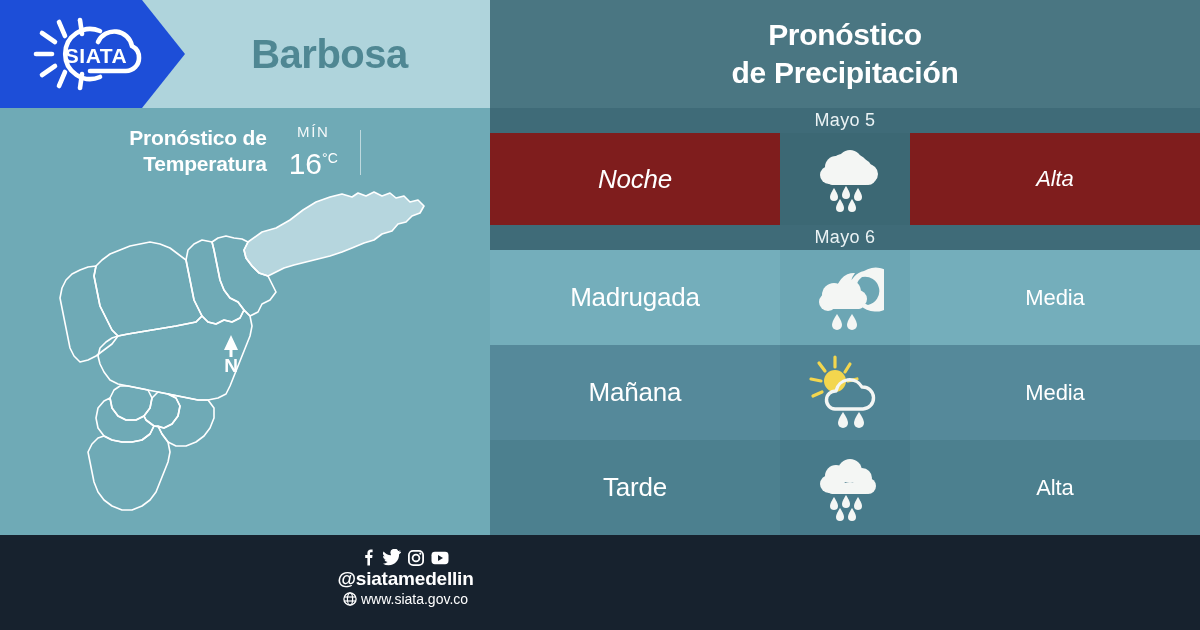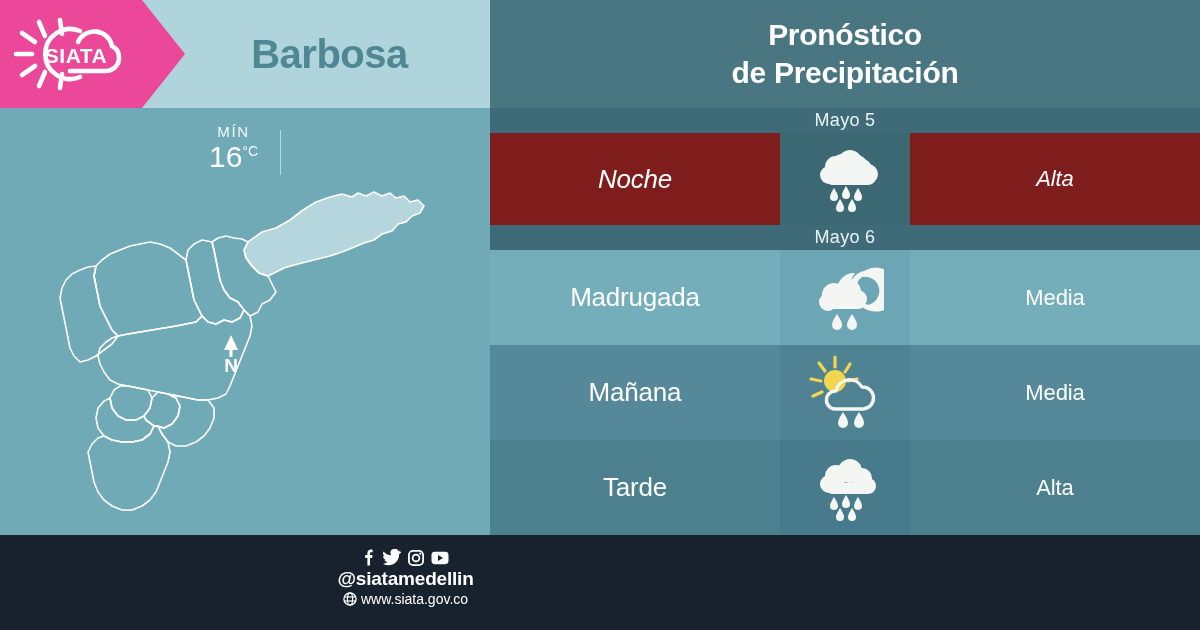--- a/index.html
+++ b/index.html
@@ -15,44 +15,44 @@
   #left-panel{
     position:absolute; left:0; top:0; width:490px; height:535px;
     background:#6FAAB6;
   }
   #left-header{
     position:absolute; left:0; top:0; width:490px; height:108px;
     background:#AFD4DC;
   }
   #logo-badge{
     position:absolute; left:0; top:0; width:185px; height:108px;
-    background:#ec4899;
+    background:#1d4ed8;
     clip-path:polygon(0 0, 142px 0, 185px 54px, 142px 108px, 0 108px);
     display:flex; align-items:center; justify-content:flex-start;
-    padding-left:8px;
+    padding-left:28px;
   }
   #city-name{
     position:absolute; left:185px; top:0; width:305px; height:108px;
     display:flex; align-items:center; justify-content:center;
     color:#4F8793; font-size:40px; font-weight:bold;
     letter-spacing:-0.5px; padding-right:16px;
   }
 
   #temp-block{
     position:absolute; left:0; top:118px; width:490px; height:72px;
     display:flex; align-items:flex-start; justify-content:center;
     gap:22px;
   }
   #temp-title{
     color:#FFFFFF; font-size:21px; font-weight:bold; line-height:1.22;
     text-align:right; padding-top:7px; letter-spacing:-0.2px;
   }
   .temp-col{ text-align:center; color:#FFFFFF; padding-top:5px; }
   .temp-label{ font-size:15px; letter-spacing:1.6px; opacity:.93; }
-  .temp-value{ font-size:30px; line-height:1.05; margin-top:1px; }
+  .temp-value{ font-size:30px; line-height:1.05; margin-top:8px; }
   .temp-value .unit{ font-size:14px; vertical-align:super; }
   #temp-divider{
     width:1px; height:45px; background:rgba(255,255,255,.55);
     margin-top:12px;
   }
 
   #map-wrap{
     position:absolute; left:0; top:180px; width:490px; height:355px;
   }
   #map-svg{ width:100%; height:100%; display:block; }
@@ -157,20 +157,24 @@
                    A18 18 0 0 0 70 27" stroke-width="4.6"></path>
         </g>
         <text x="68" y="48" text-anchor="middle" fill="#FFFFFF" font-family="Liberation Sans, sans-serif" font-size="21" font-weight="bold" letter-spacing="0.5">SIATA</text>
       </svg>
     </div>
 
     <div id="city-name">Barbosa</div>
   </div>
 
   <div id="temp-block">
+    <div id="temp-title">
+      <div>Pronóstico de</div>
+      <div>Temperatura</div>
+    </div>
 
     <div class="temp-col">
       <div class="temp-label">MÍN</div>
       <div class="temp-value"><span>16</span><span class="unit">°C</span></div>
     </div>
 
     <div id="temp-divider"></div>
 
   </div>
 

